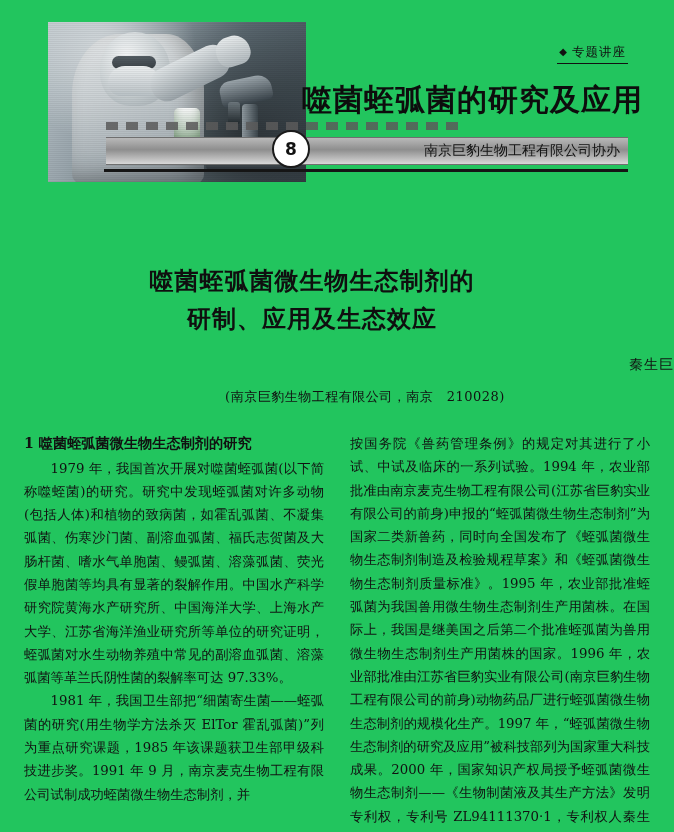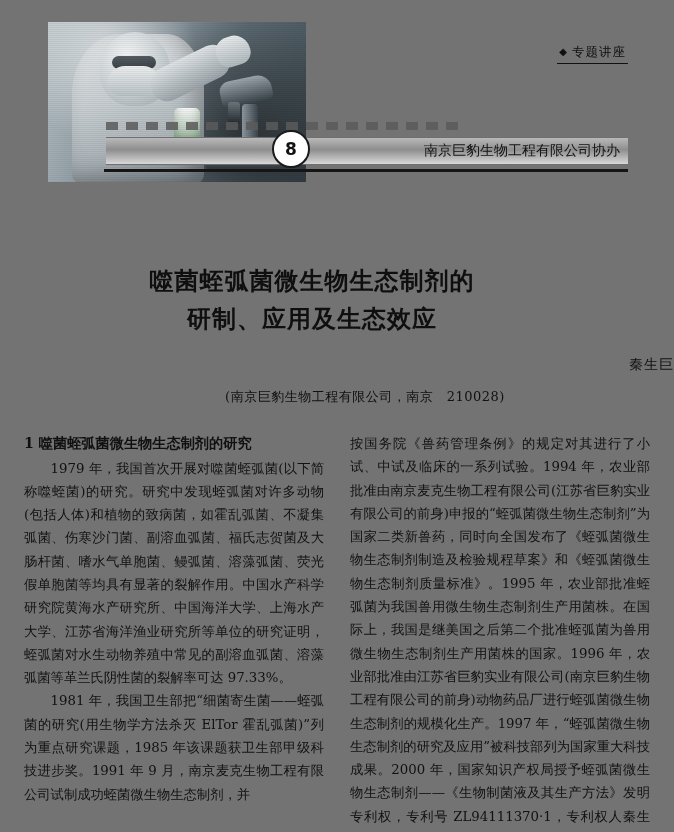--- a/index.html
+++ b/index.html
@@ -13,21 +13,21 @@
     font-family: "DejaVu Serif", "Liberation Serif", serif;
     color: #111;
     position: relative;
     overflow: hidden;
   }
 
   .page {
     position: relative;
     width: 674px;
     height: 832px;
-    background: #737373;
+    background: #22c55e;
   }
 
   
   .masthead {
     position: absolute;
     left: 48px;
     top: 22px;
     width: 580px;
     height: 168px;
   }
@@ -329,20 +329,21 @@
         <div class="base"></div>
       </div>
       <div class="grain"></div>
     </div>
 
     <div class="mast-right">
       <div class="kicker">
         <span class="diamond">◆</span><span>专题讲座</span>
       </div>
       <div class="mast-dashes"></div>
+      <div class="mast-title">噬菌蛭弧菌的研究及应用</div>
       <div class="mast-bar">
         <span class="sponsor">南京巨豹生物工程有限公司协办</span>
       </div>
       <div class="issue-circle">8</div>
       <div class="mast-underline"></div>
     </div>
   </div>
 
   <div class="doc-title">
     <div>噬菌蛭弧菌微生物生态制剂的</div>

